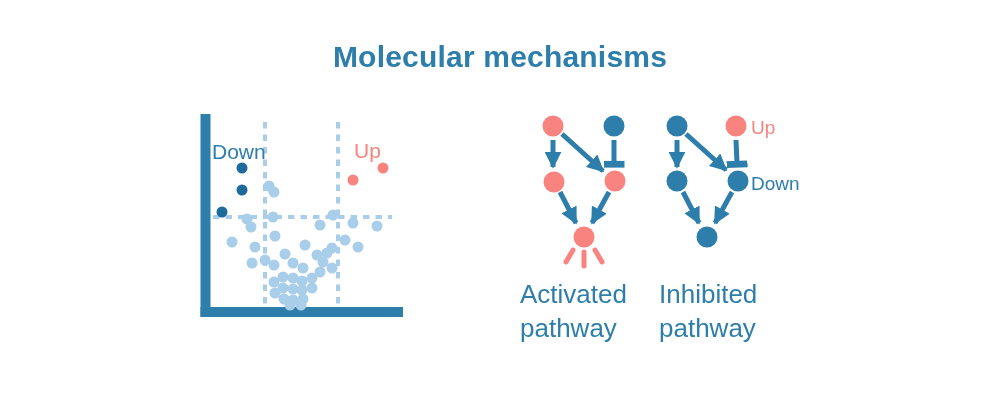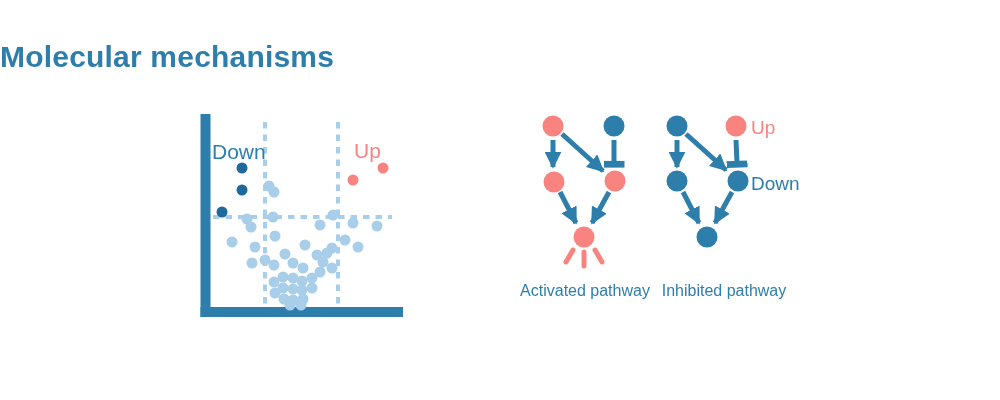--- a/index.html
+++ b/index.html
@@ -1,30 +1,30 @@
 <!DOCTYPE html>
 <html><head>
 <meta charset="utf-8">
 <style>
   html,body{margin:0;padding:0;}
   body{
     width:1000px;height:400px;position:relative;background:#ffffff;
     font-family:"Liberation Sans", sans-serif;overflow:hidden;
   }
   .page-title{
-    position:absolute;top:40px;left:0;width:1000px;text-align:left;
+    position:absolute;top:40px;left:0;width:1000px;text-align:center;
     font-size:30px;font-weight:700;color:#2E7EAC;letter-spacing:0.2px;
   }
   #scene{position:absolute;left:0;top:0;}
   svg text{font-family:"Liberation Sans", sans-serif;}
   .volcano-label{font-size:21px;}
   .node-label{font-size:19px;}
   .caption{
-    position:absolute;top:277px;width:130px;text-align:center;
-    font-size:16px;line-height:27px;color:#2E7EAC;
+    position:absolute;top:277px;width:130px;text-align:left;
+    font-size:26px;line-height:34px;color:#2E7EAC;
   }
   .caption.activated{left:520px;}
   .caption.inhibited{left:659px;}
 </style>
 </head>
 <body>
 
 <div class="page-title">Molecular mechanisms</div>
 
 <svg id="scene" width="1000" height="400" viewBox="0 0 1000 400">

